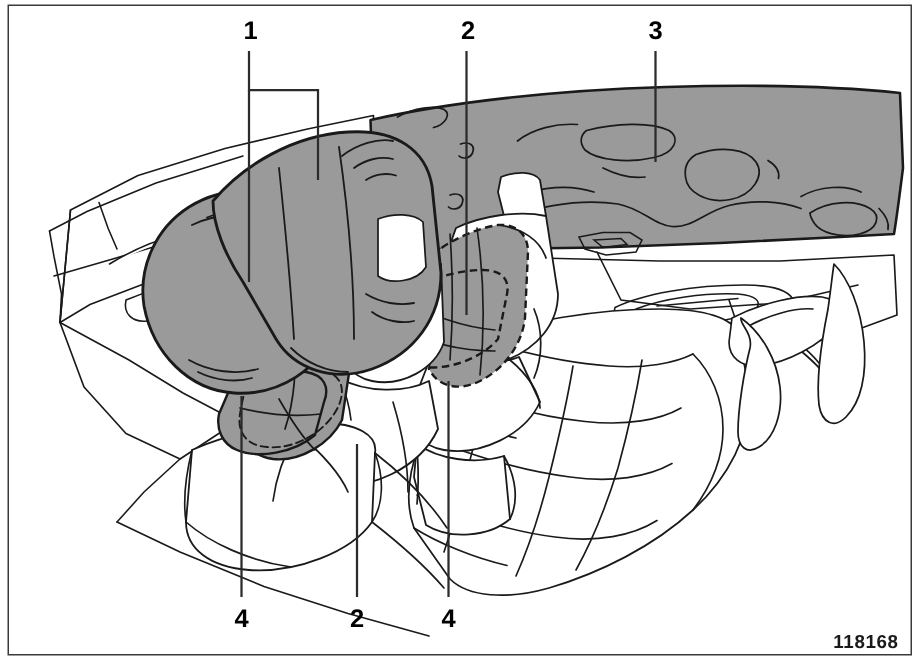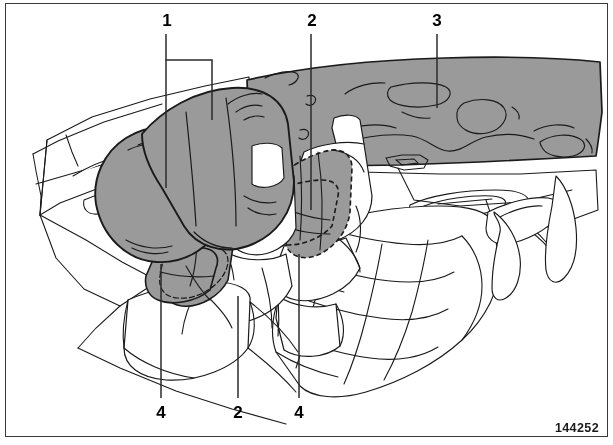--- a/index.html
+++ b/index.html
@@ -325,15 +325,15 @@
   <div class="callout-number" style="left:303px; top:12px;">2</div>
 
   <div class="callout-number" style="left:428px; top:12px;">3</div>
 
   <div class="callout-number" style="left:152px; top:404px;">4</div>
 
   <div class="callout-number" style="left:229px; top:404px;">2</div>
 
   <div class="callout-number" style="left:290px; top:404px;">4</div>
 
-  <div id="figure-code">144252</div>
+  <div id="figure-code">118168</div>
 
 </div>
 
 </body></html>

